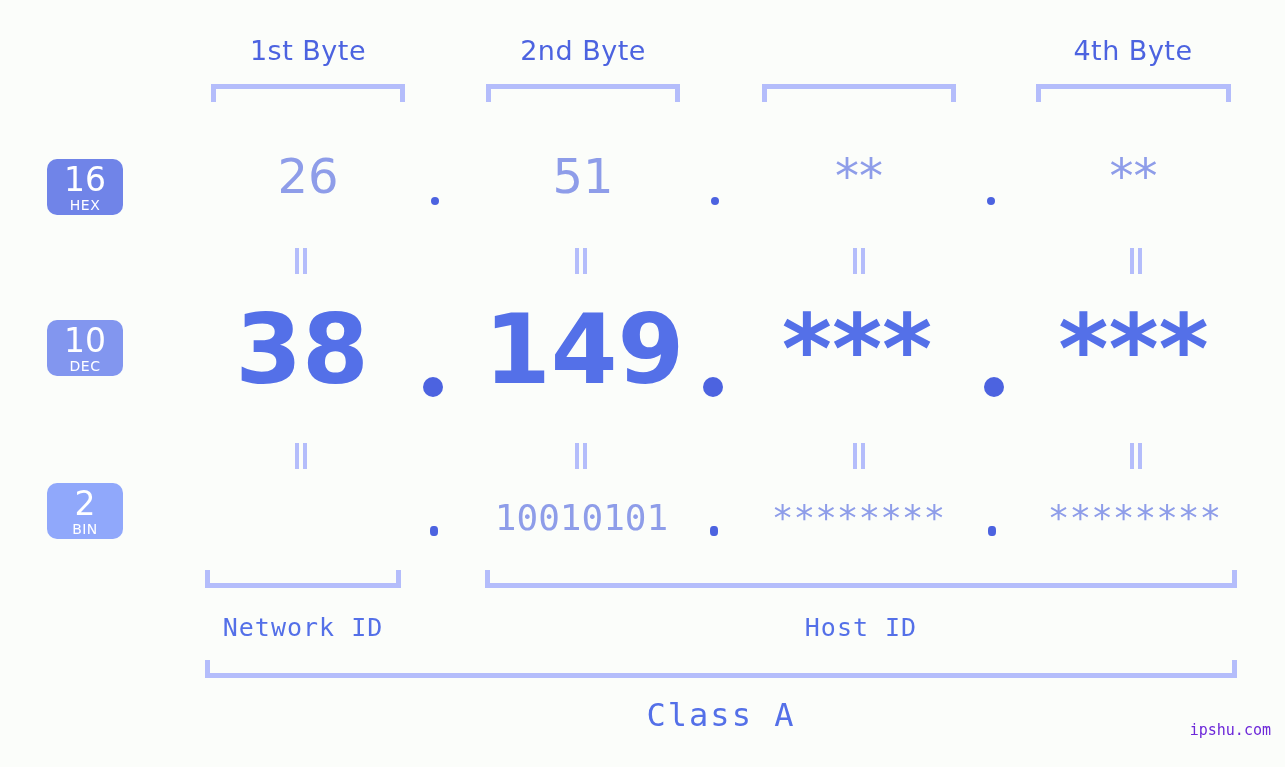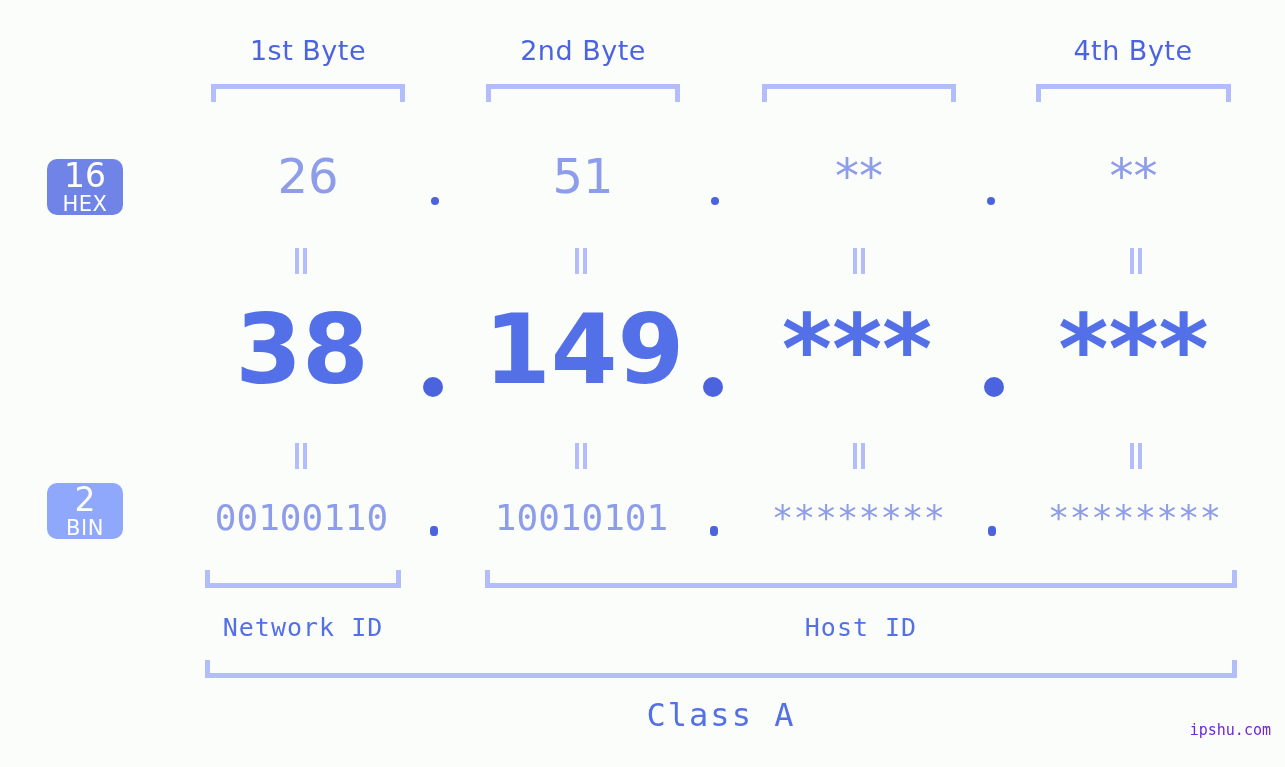--- a/index.html
+++ b/index.html
@@ -66,21 +66,21 @@
     justify-content: center;
     line-height: 1;
   }
   .badge .num {
     font-size: 33px;
     font-weight: 400;
     font-family: "DejaVu Sans", sans-serif;
     margin-bottom: 2px;
   }
   .badge .name {
-    font-size: 21px;
+    font-size: 14px;
     font-weight: 400;
     font-family: "DejaVu Sans", sans-serif;
     letter-spacing: 0.5px;
   }
 
   
   .row {
     position: absolute;
     left: 0;
     width: 1285px;
@@ -181,20 +181,24 @@
 
   <div class="bracket down" style="left:211px;top:84px;width:194px;"></div>
   <div class="bracket down" style="left:486px;top:84px;width:194px;"></div>
   <div class="bracket down" style="left:762px;top:84px;width:194px;"></div>
   <div class="bracket down" style="left:1036px;top:84px;width:195px;"></div>
 
   <div class="badge" style="top:159px;background:#7084e8;">
     <span class="num">16</span>
     <span class="name">HEX</span>
   </div>
+  <div class="badge" style="top:320px;background:#8296ef;">
+    <span class="num">10</span>
+    <span class="name">DEC</span>
+  </div>
   <div class="badge" style="top:483px;background:#90a8fb;">
     <span class="num">2</span>
     <span class="name">BIN</span>
   </div>
 
   <div class="row" style="top:152px;height:70px;">
     <div class="cell hex-val" style="left:211px;top:0;width:194px;">26</div>
     <div class="cell hex-val" style="left:486px;top:0;width:194px;">51</div>
     <div class="cell hex-val" style="left:762px;top:0;width:194px;">**</div>
     <div class="cell hex-val" style="left:1036px;top:0;width:195px;">**</div>
@@ -243,21 +247,20 @@
   <div class="eqmark" style="left:852px;top:443px;">
       <i></i>
       <i></i>
     </div>
   <div class="eqmark" style="left:1129px;top:443px;">
       <i></i>
       <i></i>
     </div>
 
   <div class="row" style="top:500px;height:50px;">
-    <div class="cell bin-val" style="left:203px;top:0;width:197px;">00100110</div>
     <div class="cell bin-val" style="left:483px;top:0;width:197px;">10010101</div>
     <div class="cell bin-val" style="left:760px;top:0;width:197px;">********</div>
     <div class="cell bin-val" style="left:1036px;top:0;width:197px;">********</div>
 
     <div class="dot md" style="left:430px;top:26px;"></div>
     <div class="dot md" style="left:710px;top:26px;"></div>
     <div class="dot md" style="left:988px;top:26px;"></div>
   </div>
 
   <div class="bracket up" style="left:205px;top:570px;width:196px;"></div>

